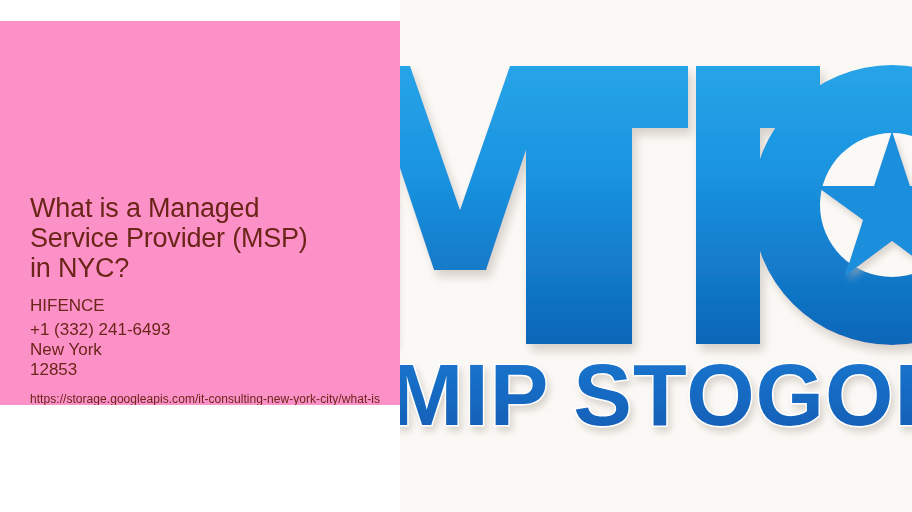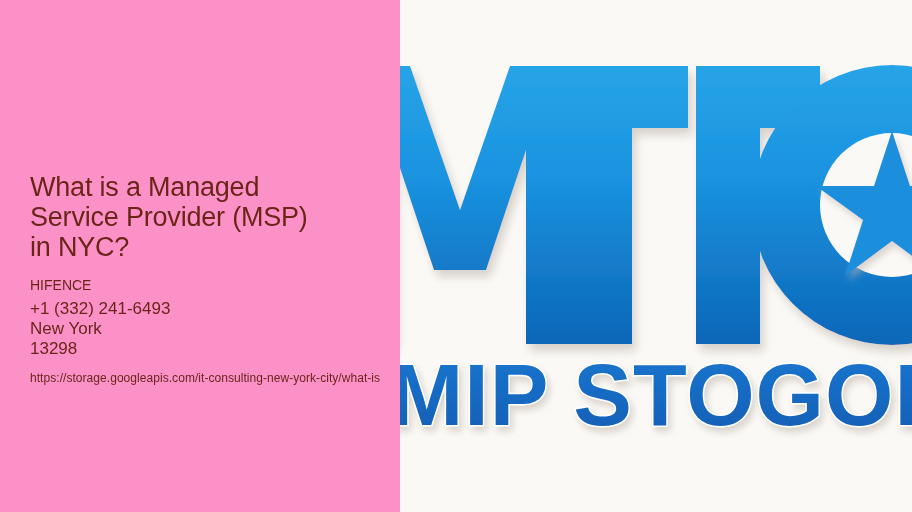--- a/index.html
+++ b/index.html
@@ -19,25 +19,26 @@
     height: 512px;
     display: flex;
     flex-direction: row;
     overflow: hidden;
   }
 
   
   .left-panel {
     position: relative;
     width: 400px;
-    height: 512px;
+    height: 384px;
     flex: 0 0 400px;
     background: #FC91C8;
     box-sizing: border-box;
     overflow: hidden;
+    margin-top: 21px;
   }
 
   .left-content {
     position: absolute;
     left: 30px;
     top: 172px;
     width: 340px;
   }
 
   .headline {
@@ -46,21 +47,21 @@
     line-height: 30px;
     font-weight: 400;
     color: #6B2518;
     letter-spacing: -0.2px;
     margin: 0 0 12px 0;
     max-width: 300px;
   }
 
   .brand-name {
     font-family: "Liberation Sans", sans-serif;
-    font-size: 14px;
+    font-size: 17px;
     line-height: 22px;
     font-weight: 400;
     color: #6B2518;
     margin: 0 0 3px 0;
   }
 
   .contact-line {
     font-family: "Liberation Sans", sans-serif;
     font-size: 17px;
     line-height: 20px;
@@ -123,21 +124,21 @@
   <div class="left-panel">
     <div class="left-content">
 
       <h1 class="headline">What is a Managed Service Provider (MSP) in NYC?</h1>
 
       <div class="brand-name">HIFENCE</div>
 
       <div class="contact-block">
         <p class="contact-line">+1 (332) 241-6493</p>
         <p class="contact-line">New York</p>
-        <p class="contact-line">13298</p>
+        <p class="contact-line">12853</p>
       </div>
 
       <div class="url-block">
         <p class="url-line">https://storage.googleapis.com/it-consulting-new-york-city/what-is</p>
       </div>
 
     </div>
   </div>
 
   <div class="right-panel">

